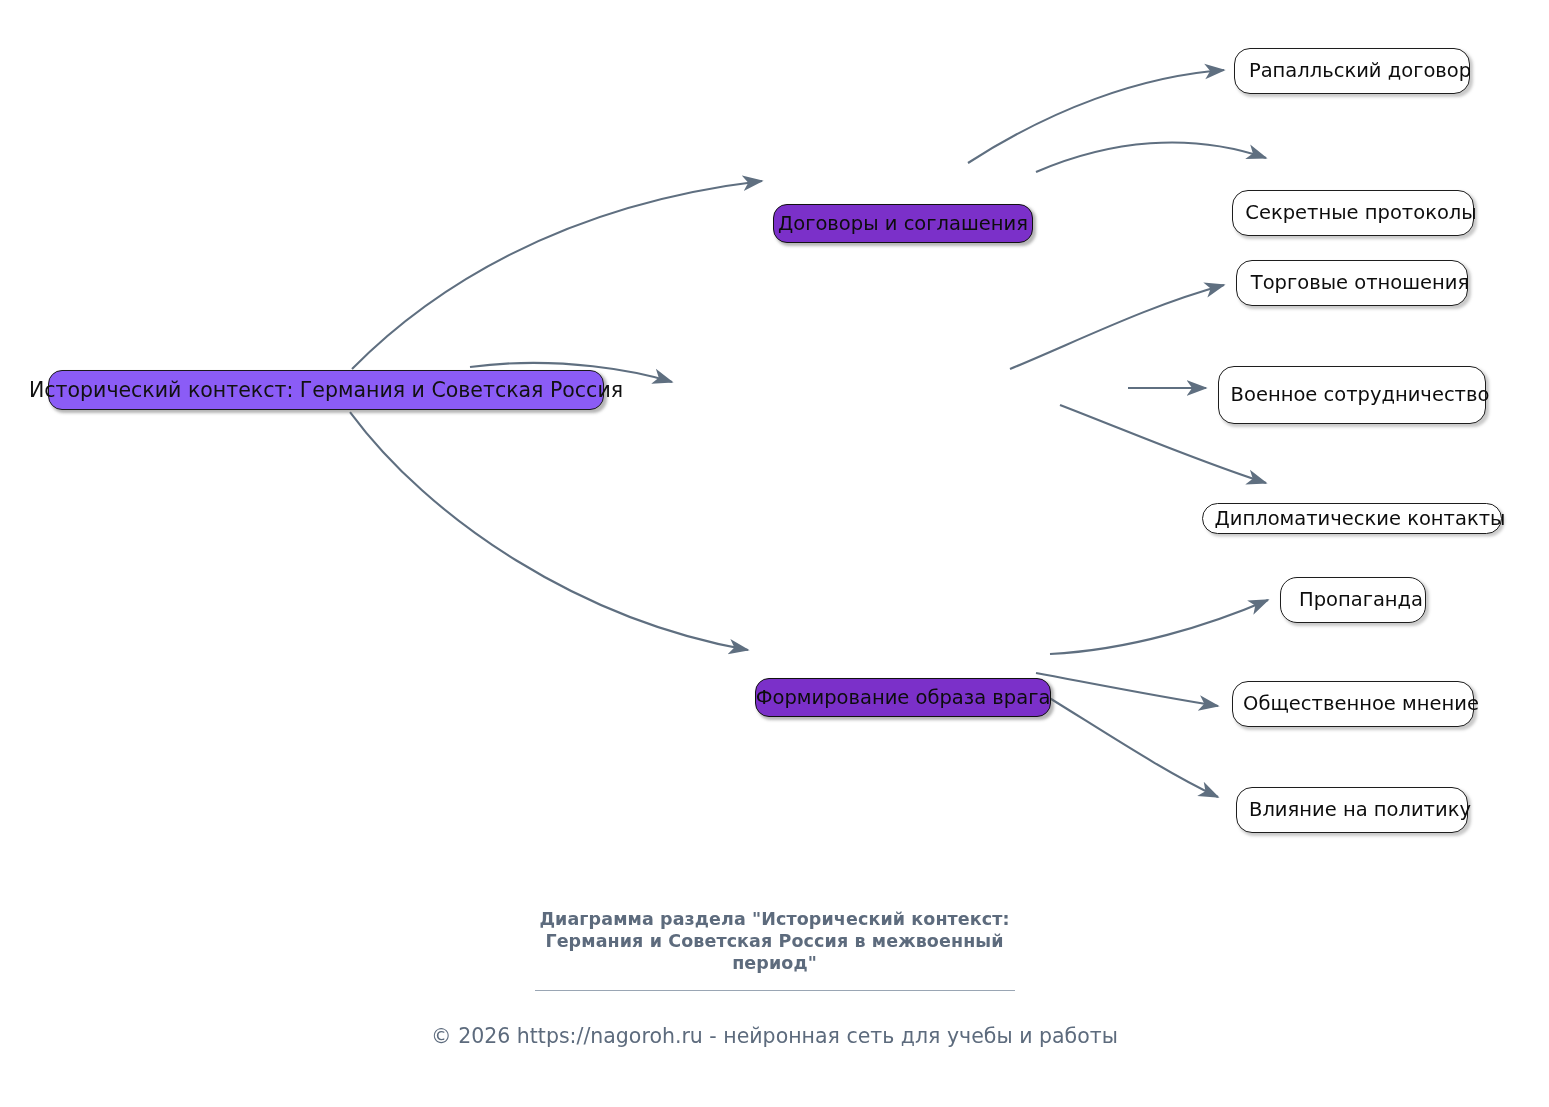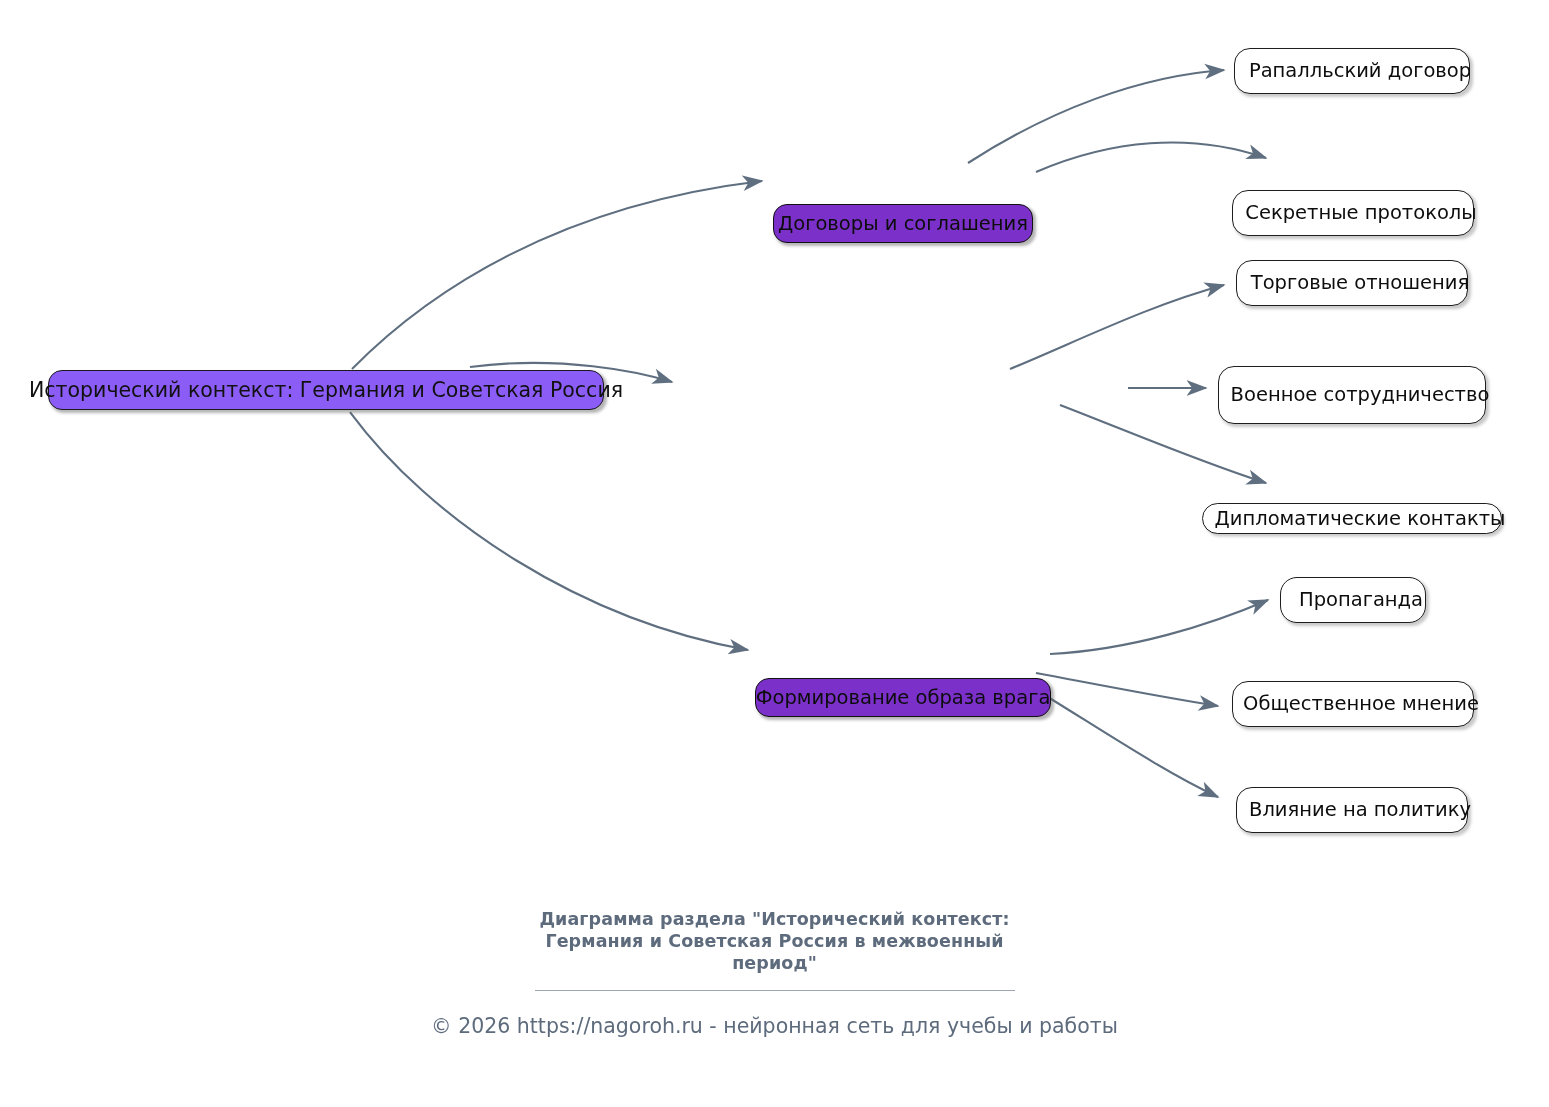--- a/index.html
+++ b/index.html
@@ -79,21 +79,21 @@
     color: #5d6b7d;
     letter-spacing: 0.1px;
   }
   .caption-rule {
     width: 480px;
     height: 0;
     border-top: 1.4px solid #9aa6b4;
     margin: 16px auto 0 auto;
   }
   .caption-footer {
-    margin-top: 22px;
+    margin-top: 32px;
     font-family: "DejaVu Sans", sans-serif;
     font-size: 20.5px;
     color: #5d6b7d;
     line-height: 26px;
   }
 </style>
 </head>
 <body>
 
 <div id="canvas">

